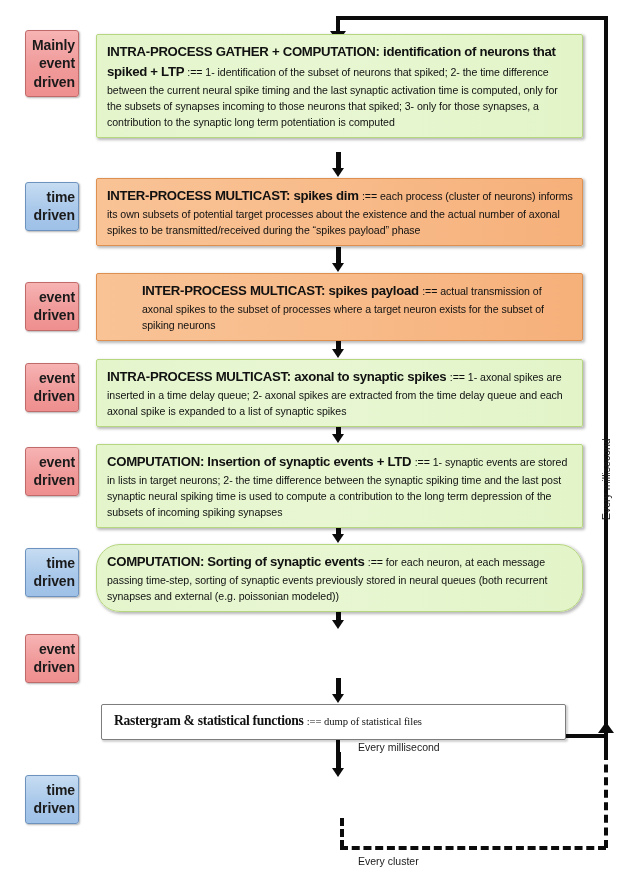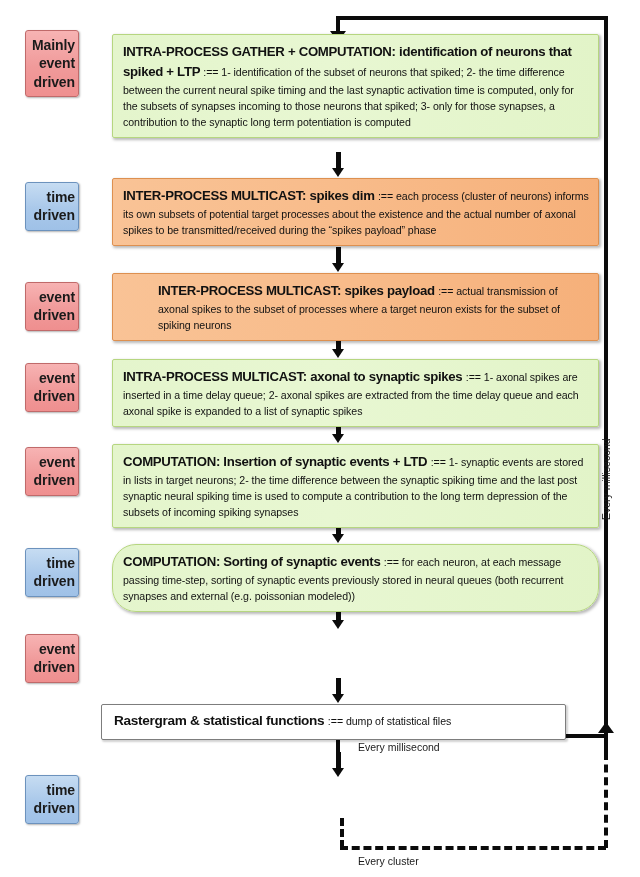--- a/index.html
+++ b/index.html
@@ -41,21 +41,21 @@
     border: 1px solid #c06a6a;
   }
   .tag.time {
     background: linear-gradient(to bottom, #c6dcf2 0%, #a9c8ea 55%, #9fc1e7 100%);
     border: 1px solid #6c92bd;
   }
 
   
   .pbox {
     position: absolute;
-    left: 112px;
+    left: 96px;
     width: 487px;
     box-sizing: border-box;
     border-radius: 2px;
     padding: 7px 9px 7px 10px;
     font-size: 10.6px;
     line-height: 1.52;
     color: #111111;
     box-shadow: 1.5px 1.5px 3px rgba(0,0,0,0.28);
     letter-spacing: -0.05px;
   }
@@ -259,18 +259,18 @@
 
   <div class="pbox green" style="top:444px;">
     <span class="hdr">COMPUTATION: Insertion of synaptic events + LTD </span><span class="bdy">:== 1- synaptic events are stored in lists in target neurons; 2- the time difference between the synaptic spiking  time and the last post synaptic neural spiking  time  is used to compute a contribution to the long term depression of the subsets of incoming spiking  synapses</span>
   </div>
 
   <div class="pbox green" style="top:544px;border-radius:24px;">
     <span class="hdr">COMPUTATION: Sorting of synaptic events </span><span class="bdy">:== for each neuron, at each message passing time-step, sorting of synaptic events previously  stored in neural queues (both recurrent synapses and external (e.g. poissonian  modeled))</span>
   </div>
 
 
-  <div class="pbox plain" style="top:704px;">
+  <div class="pbox plain" style="top:704px;font-family:Liberation Serif, serif;">
     <span class="hdr">Rastergram &amp; statistical functions </span><span class="bdy">:== dump  of statistical files</span>
   </div>
 
 
 </div>
 
 </body></html>

